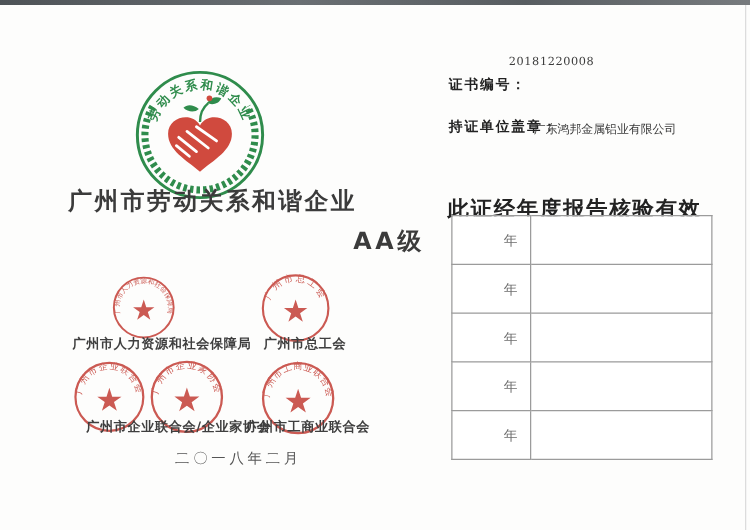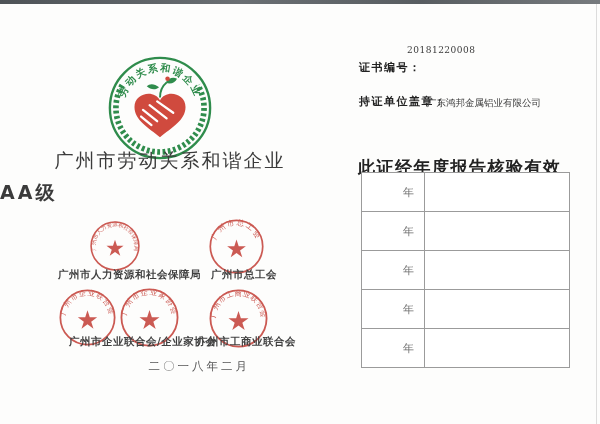--- a/index.html
+++ b/index.html
@@ -8,40 +8,40 @@
     font-family:"DejaVu Sans","Liberation Sans",sans-serif;
     overflow:hidden;
   }
   .scan-top-bar{position:absolute;left:0;top:0;width:600px;height:4px;
     background:linear-gradient(90deg,#4e5357,#6a6f73 40%,#585d61 70%,#777b7e);}
   .scan-right-line{position:absolute;right:3px;top:4px;width:1px;height:420px;background:#dcdcdc;}
 
   
   .emblem{position:absolute;left:108px;top:56px;width:104px;height:104px;}
   .title{position:absolute;left:0;top:148px;width:340px;text-align:center;
-    color:#3b3b3b;font-weight:normal;font-size:19px;letter-spacing:2px;}
-  .title-line2{position:absolute;left:0;top:180px;width:340px;text-align:left;
+    color:#3b3b3b;font-weight:bold;font-size:19px;letter-spacing:2px;}
+  .title-line2{position:absolute;left:0;top:180px;width:340px;text-align:right;
     color:#3b3b3b;font-weight:bold;font-size:19px;letter-spacing:3px;}
 
   .seal{position:absolute;opacity:.88;}
   .seal svg{display:block;width:100%;height:100%;}
   .seal-1{left:89px;top:220px;width:52px;height:52px;}
   .seal-2{left:208px;top:218px;width:57px;height:57px;}
   .seal-3{left:58px;top:288px;width:59px;height:59px;}
   .seal-4{left:119px;top:287px;width:61px;height:61px;}
   .seal-5{left:208px;top:288px;width:61px;height:61px;}
 
   .seal-caption{position:absolute;color:#3f3f3f;font-weight:bold;font-size:10.5px;
     letter-spacing:.5px;white-space:nowrap;}
   .cap-1{left:58px;top:268px;}
   .cap-2{left:211px;top:268px;}
   .cap-3{left:69px;top:335px;}
   .cap-4{left:197px;top:335px;}
 
-  .issue-date{position:absolute;left:140px;top:359px;width:110px;text-align:right;
+  .issue-date{position:absolute;left:140px;top:359px;width:110px;text-align:left;
     color:#555;font-size:11.5px;letter-spacing:3px;}
 
   
   .field-label{position:absolute;color:#222;font-weight:bold;font-size:11px;
     letter-spacing:1.5px;white-space:nowrap;}
   .lbl-certno{left:359px;top:60px;}
   .lbl-holder{left:359px;top:94px;}
   .lbl-valid{left:358px;top:156px;font-size:17px;}
   .field-value{position:absolute;color:#3a3a3a;
     font-family:"DejaVu Serif","Liberation Serif",serif;white-space:nowrap;}

